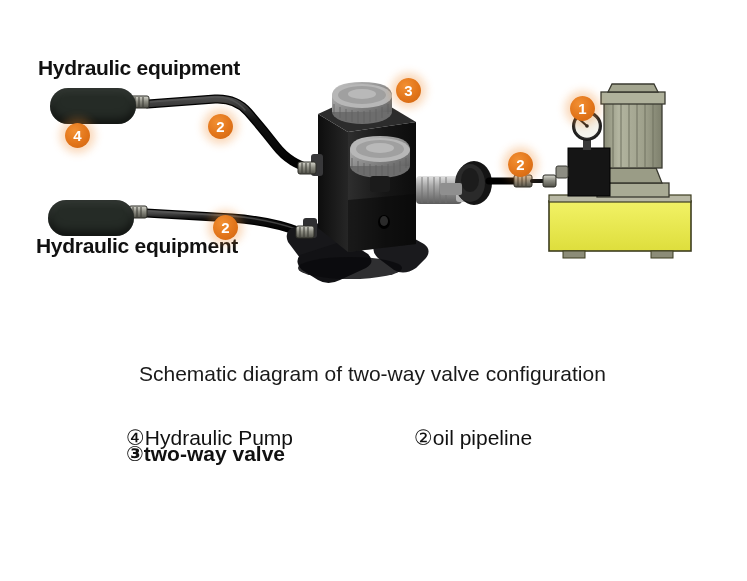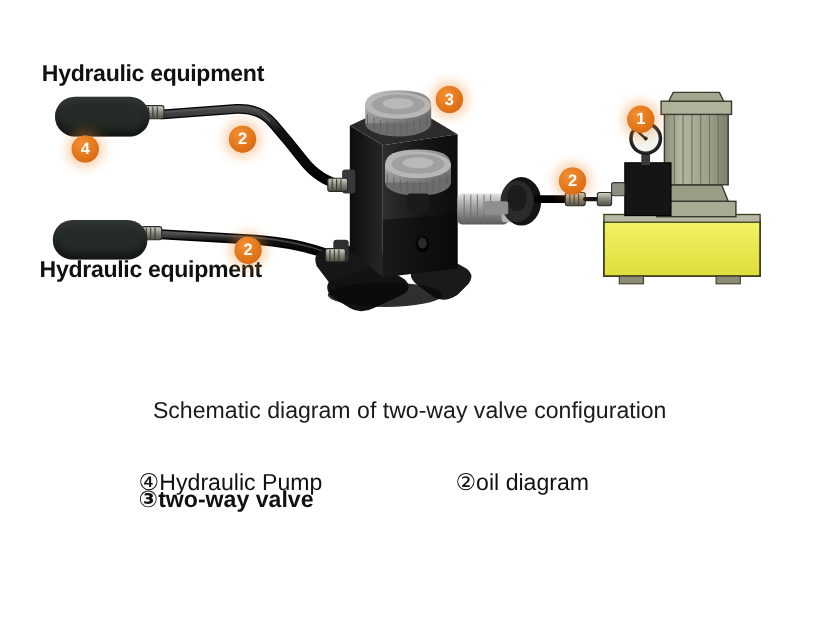--- a/index.html
+++ b/index.html
@@ -325,16 +325,16 @@
   <div class="badge" id="badge-4">4</div>
   <div class="badge" id="badge-2-top">2</div>
   <div class="badge" id="badge-2-bottom">2</div>
   <div class="badge" id="badge-3">3</div>
   <div class="badge" id="badge-2-right">2</div>
   <div class="badge" id="badge-1">1</div>
 
   <div id="caption">Schematic diagram of two-way valve configuration</div>
 
   <div class="legend-item" id="legend-1">④Hydraulic Pump</div>
-  <div class="legend-item" id="legend-2">②oil diagram</div>
+  <div class="legend-item" id="legend-2">②oil pipeline</div>
   <div class="legend-item" id="legend-3">③two-way valve</div>
 
 </div>
 
 </body></html>

